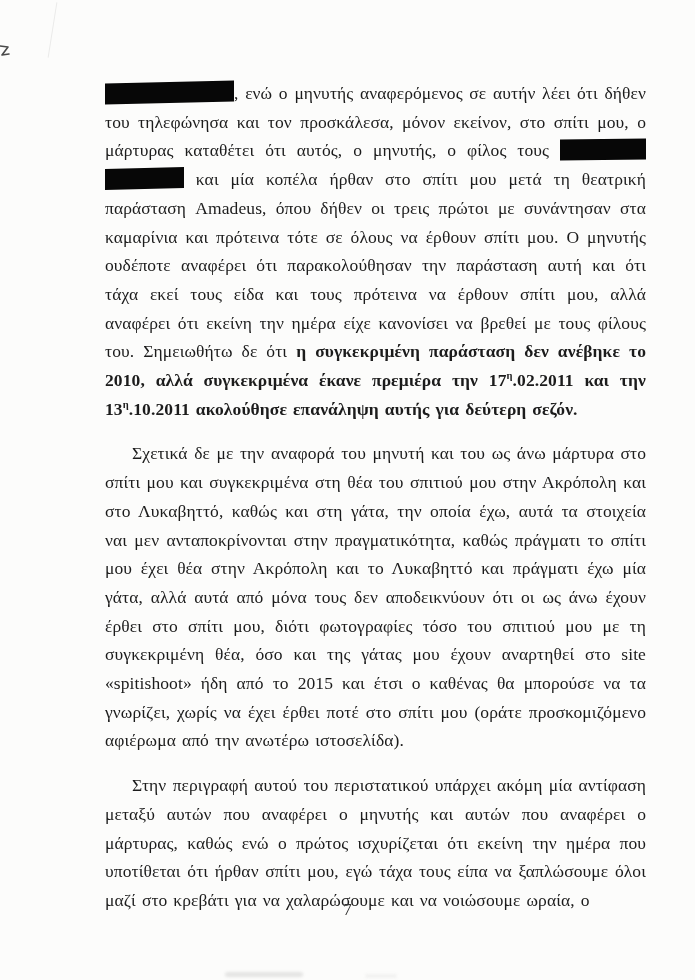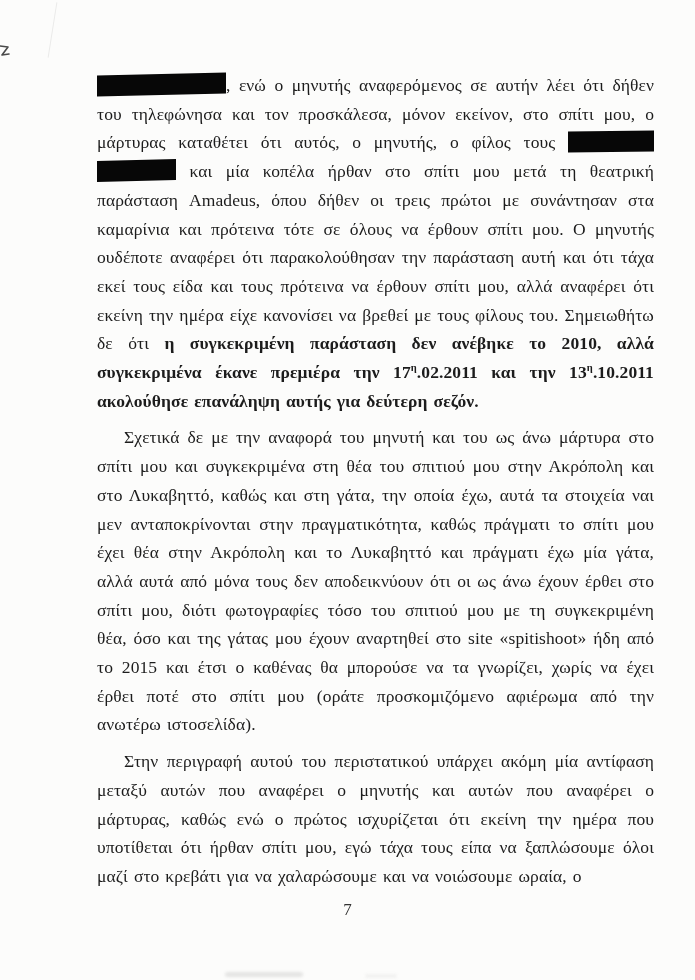--- a/index.html
+++ b/index.html
@@ -37,21 +37,21 @@
     top: 63px;
     width: 573px;
     color: #1c1c1c;
     font-size: 17.5px;
     line-height: 28.7px;
     text-align: justify;
     letter-spacing: 0.1px;
     word-spacing: 1.5px;
   }
   .para {
-    margin: 8px;
+    margin: 16px;
     text-indent: 27px;
   }
   .para.no-indent { text-indent: 0; }
   .redact {
     display: inline-block;
     background: #070707;
     height: 21px;
     vertical-align: -4px;
   }
   .redact.bar1 { width: 129px; transform: skewY(-1.3deg); }

